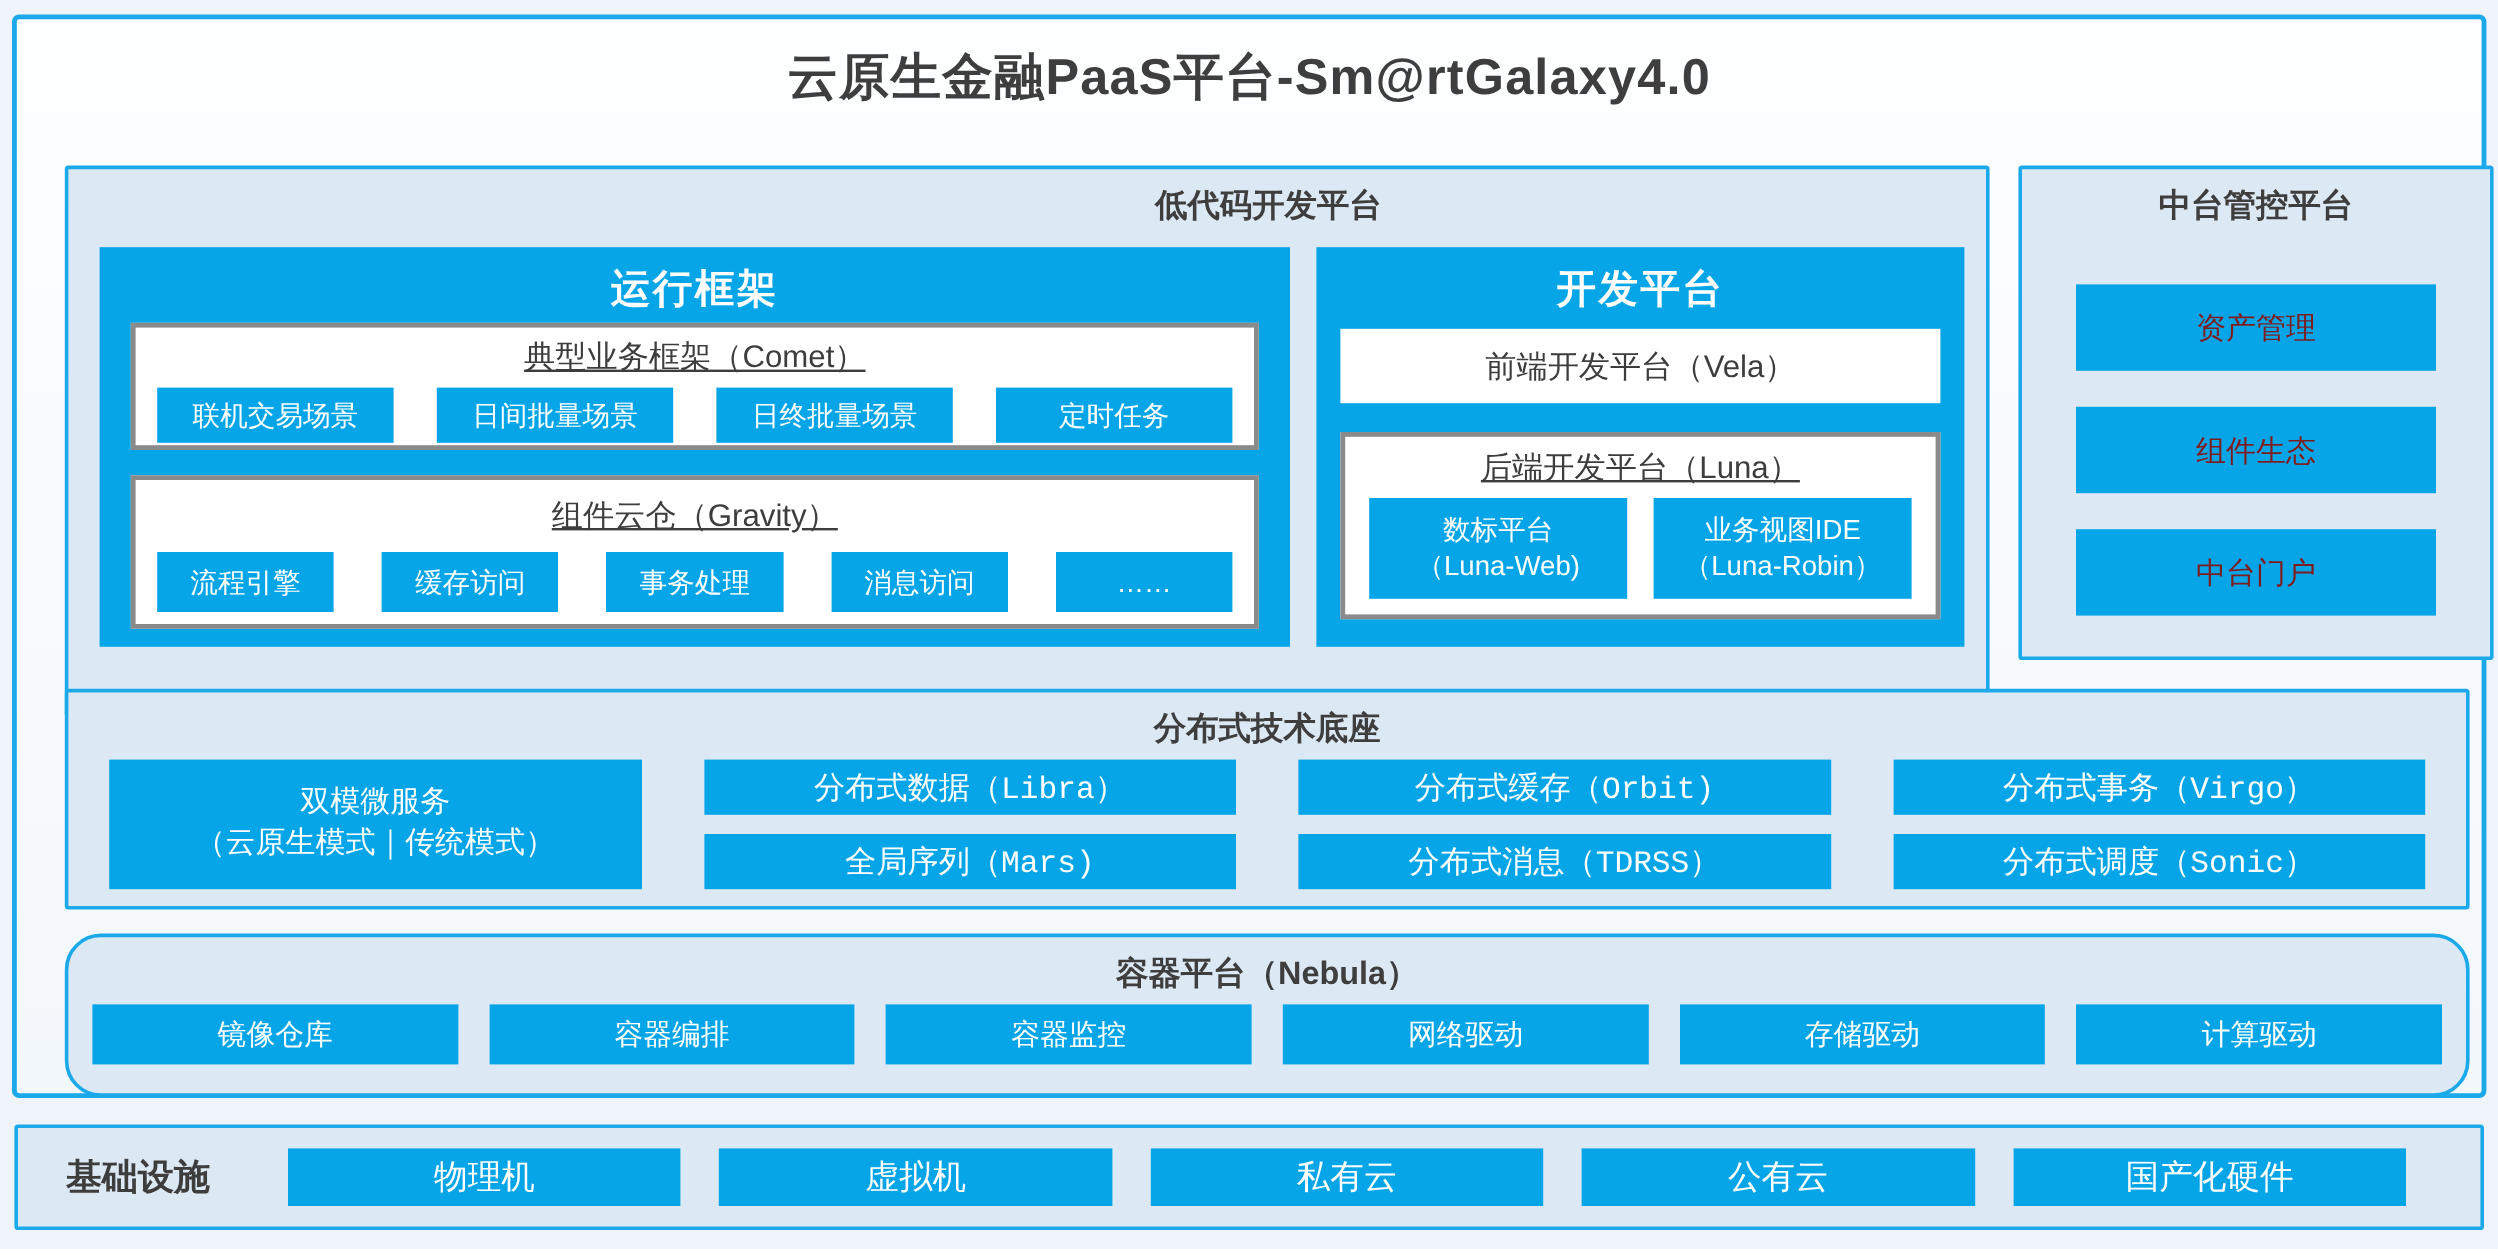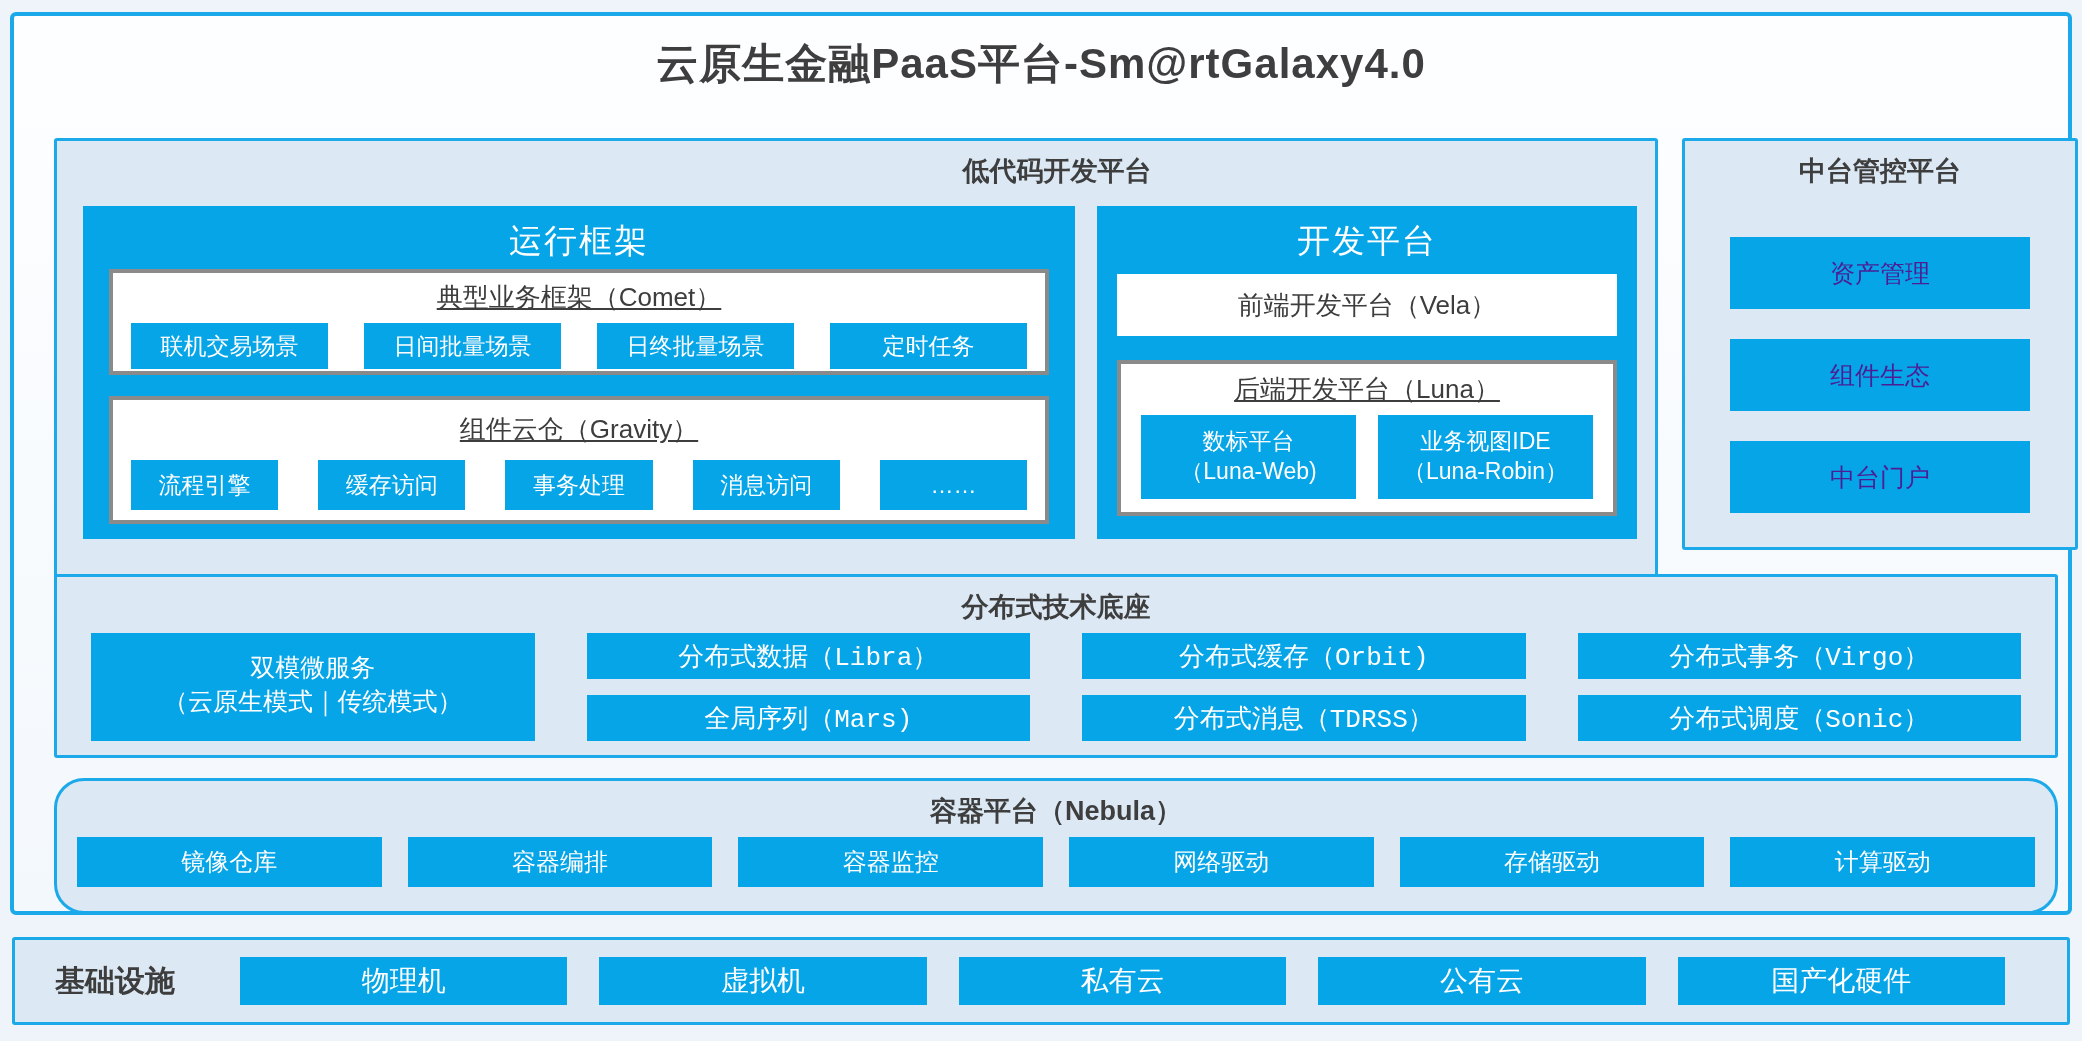--- a/index.html
+++ b/index.html
@@ -33,21 +33,21 @@
     text-align: center; font-size: 27px; font-weight: bold; color: #3e3e3e;
   }
   
   .lowcode { left: 40px; top: 122px; width: 1604px; height: 460px; }
   .lowcode-label { left: 1000px; width: auto; transform: translateX(-50%); white-space: nowrap; }
   .bluebox { position: absolute; background: #06a5e7; }
   .runtime { left: 26px; top: 65px; width: 992px; height: 333px; }
   .dev     { left: 1040px; top: 65px; width: 540px; height: 333px; }
   .bluebox-title {
     margin-top: 13px; text-align: center;
-    color: #fff; font-size: 33px; font-weight: normal; letter-spacing: 2px;
+    color: #fff; font-size: 33px; font-weight: bold; letter-spacing: 2px;
   }
   .whitebox {
     position: absolute; background: #fff;
     border: 4px solid #8a8a8a;
   }
   .whitebox-title { text-align: center; font-size: 26px; color: #3d3d3d; text-decoration: underline; }
   .comet   { left: 26px; top: 63px;  width: 940px; height: 106px; }
   .comet .whitebox-title { margin-top: 7px; }
   .gravity { left: 26px; top: 190px; width: 940px; height: 128px; }
   .gravity .whitebox-title { margin-top: 12px; }
@@ -68,21 +68,21 @@
     font-size: 26px; color: #3d3d3d;
   }
   .luna { left: 20px; top: 154px; width: 500px; height: 156px; }
   .luna .whitebox-title { margin-top: 8px; }
   .luna .chip-row { gap: 22px; margin-top: 8px; padding: 0 20px; }
   .luna .chip { height: 84px; flex-direction: column; line-height: 1.3; font-size: 23px; }
   
   .mid { left: 1668px; top: 122px; width: 396px; height: 412px; }
   .mid-item {
     position: absolute; left: 45px; width: 300px; height: 72px;
-    background: #06a5e7; color: #4c1d95; font-size: 25px;
+    background: #06a5e7; color: #7f1d1d; font-size: 25px;
     display: flex; align-items: center; justify-content: center;
   }
   .mid-item.i0 { top: 96px; }
   .mid-item.i1 { top: 198px; }
   .mid-item.i2 { top: 300px; }
   
   .dist { left: 40px; top: 558px; width: 2004px; height: 184px; font-family: Liberation Mono, monospace; }
   .dist-row {
     position: absolute; left: 34px; right: 34px; top: 56px; bottom: 14px;
     display: flex; gap: 52px;

